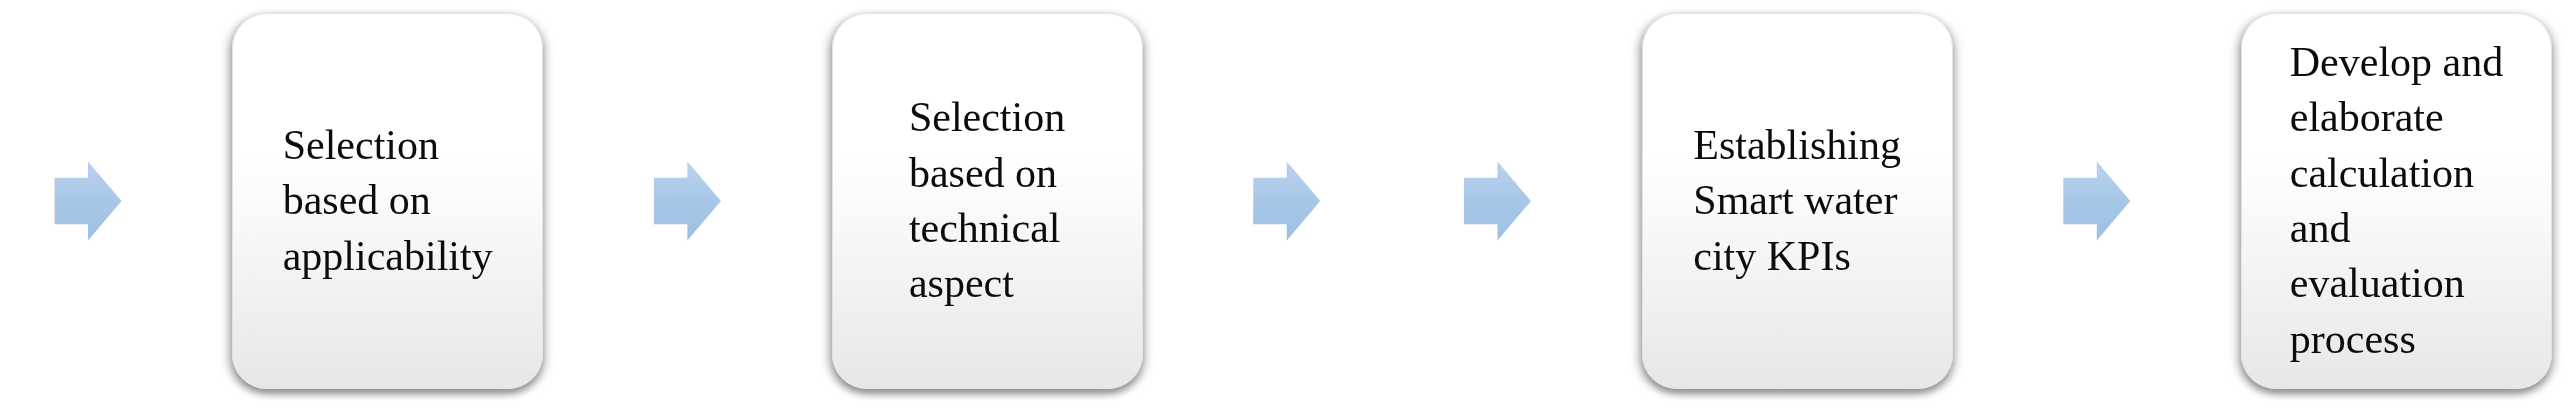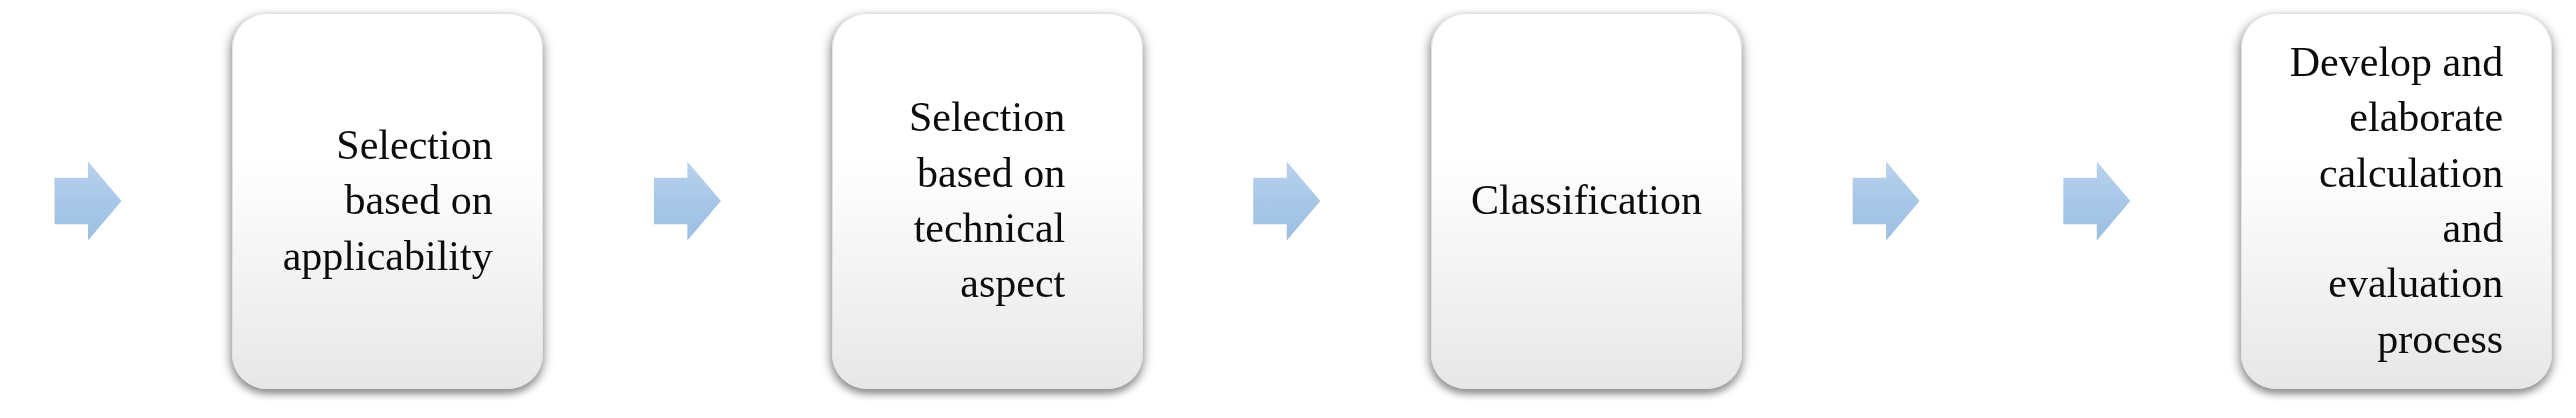--- a/index.html
+++ b/index.html
@@ -32,21 +32,21 @@
     border: 0.6px solid #e3e3e3;
     box-shadow: 0 4.2px 7.8px rgba(80, 80, 80, 0.45),
                 -4.8px 3px 8.4px rgba(90, 90, 90, 0.28),
                 4.8px 3px 8.4px rgba(90, 90, 90, 0.18);
     display: flex;
     align-items: center;
     justify-content: center;
   }
   .step-label {
     white-space: pre-line;
-    text-align: right;
+    text-align: left;
     font-size: 42px;
     line-height: 1.32;
     color: #0c0c0c;
     padding: 0 7.2px;
     font-family: Liberation Serif, serif;
   }
   .arrow-slot {
     flex: 0 0 auto;
     width: 133px;
     height: 376px;
@@ -86,28 +86,30 @@
     <div class="step-label">Selection
 based on
 technical
 aspect</div>
   </div>
 
   <div class="arrow-slot">
     <div class="arrow-right"></div>
   </div>
 
-  <div class="step">
-    <div class="step-label">Classification</div>
-  </div>
 
   <div class="arrow-slot">
     <div class="arrow-right"></div>
   </div>
 
+  <div class="step">
+    <div class="step-label">Establishing
+Smart water
+city KPIs</div>
+  </div>
 
   <div class="arrow-slot">
     <div class="arrow-right"></div>
   </div>
 
   <div class="step">
     <div class="step-label">Develop and
 elaborate
 calculation
 and

